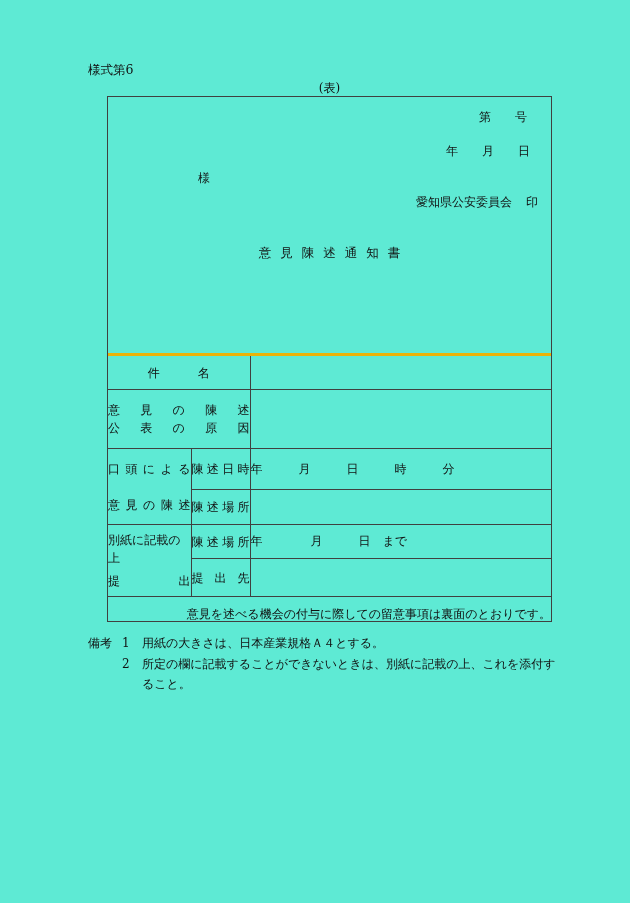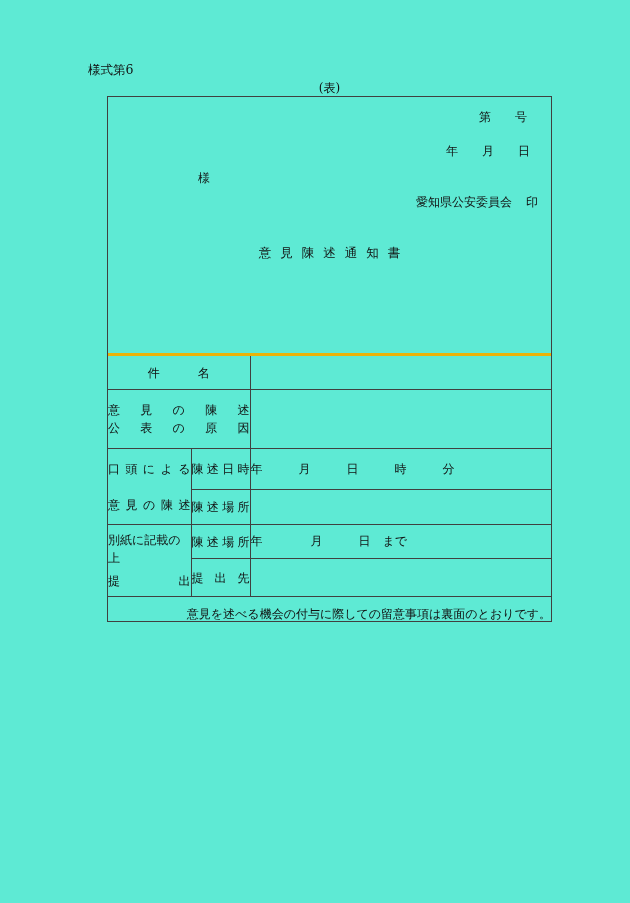--- a/index.html
+++ b/index.html
@@ -235,14 +235,27 @@
           <td class="val"></td>
         </tr>
 
         <tr>
           <td colspan="3" class="h7 note">意見を述べる機会の付与に際しての留意事項は裏面のとおりです。</td>
         </tr>
       </tbody>
     </table>
   </div>
 
+  <div class="remarks">
+    <div class="rlabel">備考</div>
+    <div class="ritems">
+      <div class="ritem">
+        <div class="rnum">1</div>
+        <div class="rtext">用紙の大きさは、日本産業規格Ａ４とする。</div>
+      </div>
+      <div class="ritem">
+        <div class="rnum">2</div>
+        <div class="rtext">所定の欄に記載することができないときは、別紙に記載の上、これを添付すること。</div>
+      </div>
+    </div>
+  </div>
 
 </div>
 
 </body></html>

